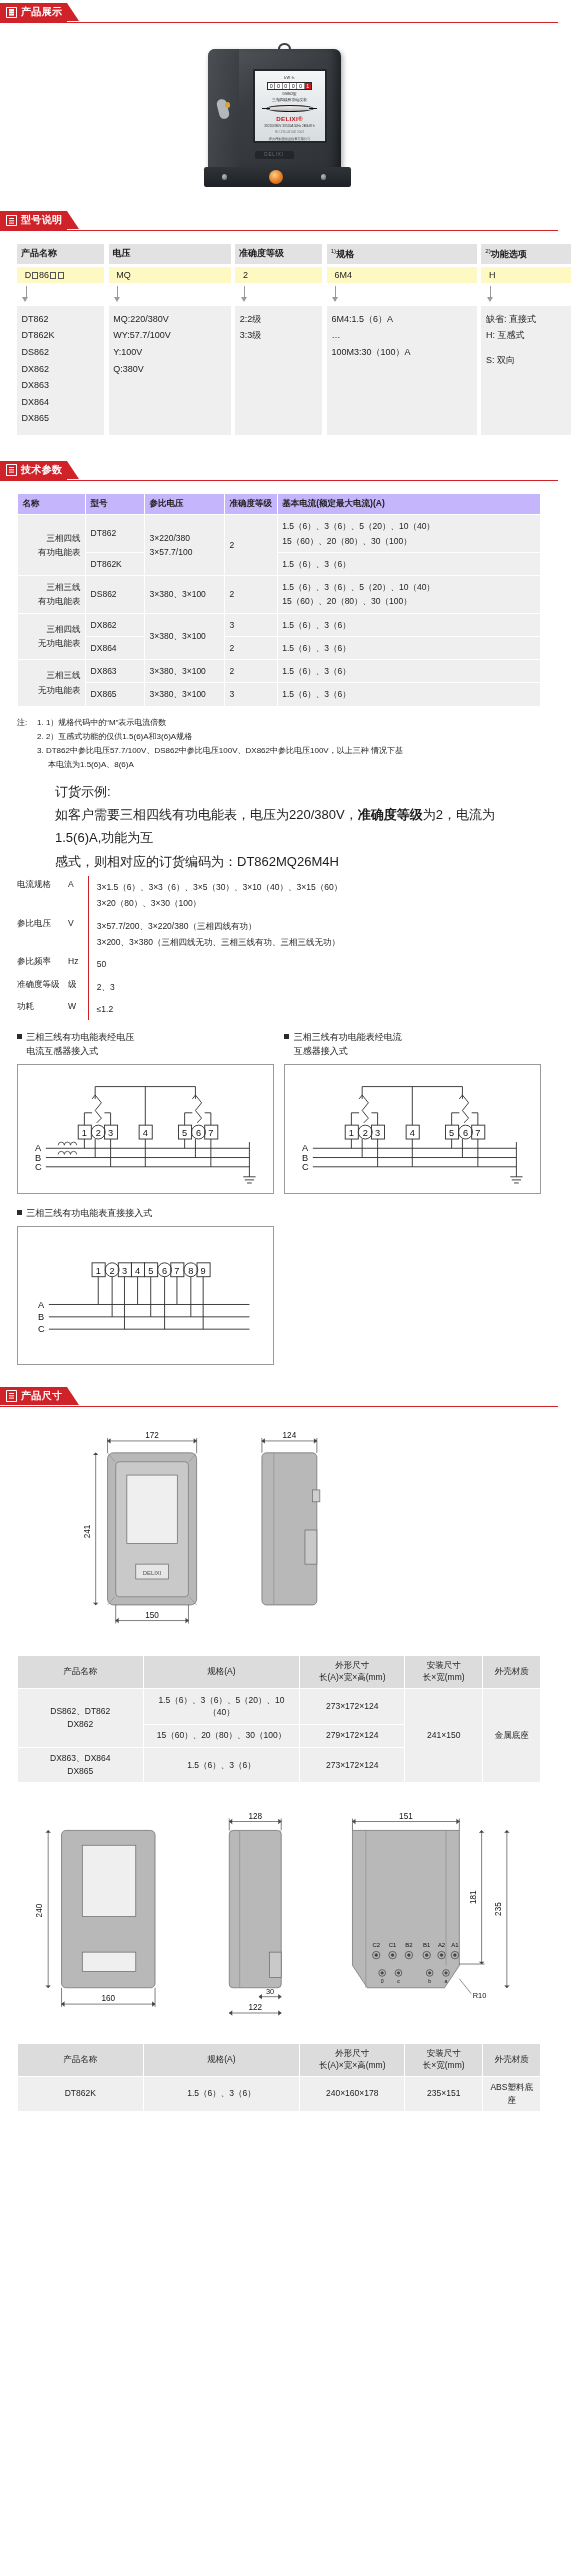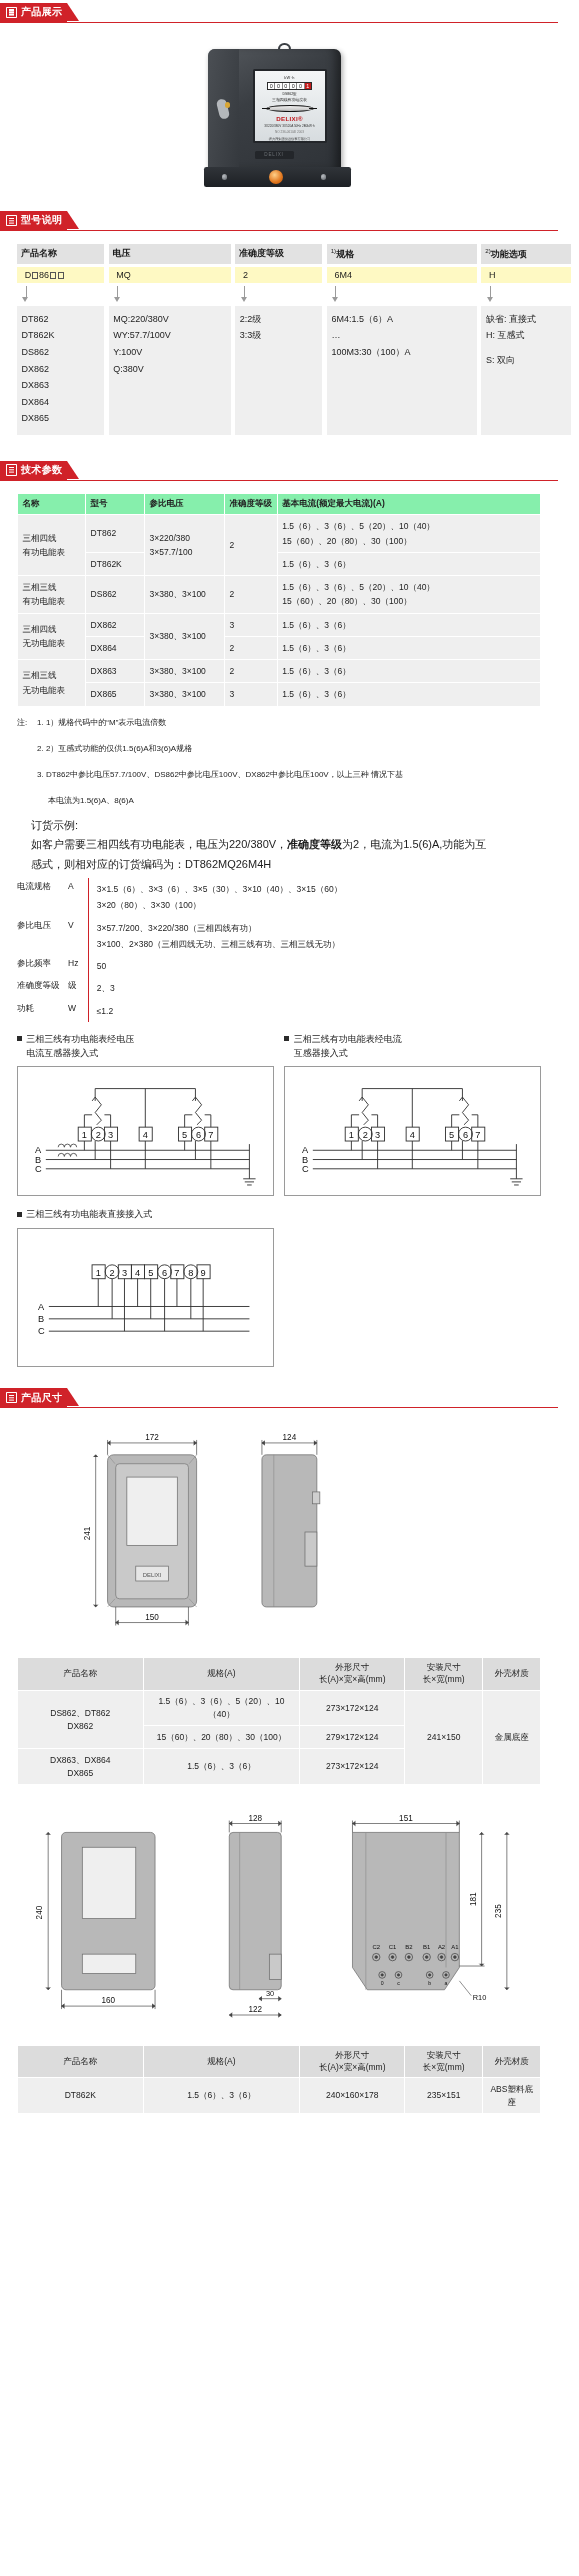--- a/index.html
+++ b/index.html
@@ -241,57 +241,58 @@
   .mg-cell .gap { display: block; height: 8.5px; }
 
   
   .tp-wrap { padding: 12.4px 17px 0; }
   table.tp {
     width: 100%;
     border-collapse: collapse;
     font-size: 8.5px;
   }
   table.tp th {
-    background: #86efac;
+    background: #c4b5fd;
     font-weight: bold;
     text-align: left;
     padding: 3.9px 4.6px;
     border: 0.8px solid #fff;
     white-space: nowrap;
     margin-left: 28px;
   }
   table.tp td {
     background: #efefef;
     padding: 3.9px 4.6px;
     border: 0.8px solid #fff;
     vertical-align: middle;
     line-height: 1.7;
   }
-  table.tp td.name { width: 68px; }
+  table.tp td.name { width: 68px; text-align: right; }
   table.tp td.model { width: 59px; }
   table.tp td.volt { width: 80px; }
   table.tp td.acc { width: 48px; }
 
   
   .notes {
     padding: 9.3px 17px 0 17px;
     font-size: 8px;
     line-height: 1.75;
     color: #1d1d1d;
   }
   .notes .row { display: flex; }
   .notes .lab { width: 20px; flex: none; }
-  .notes .ind { padding-left: 20px; margin-top: 12px; }
+  .notes .ind { padding-left: 20px; }
 
   
   .order {
     padding: 7.7px 17px 0 31px;
-    font-size: 11px;
+    font-size: 13px;
     line-height: 1.8;
     color: #1d1d1d;
+    margin-left: 24px;
   }
   .order b { font-weight: bold; }
 
   
   .speclist {
     padding: 3.1px 17px 0 17px;
     font-size: 8.5px;
     color: #1d1d1d;
   }
   .speclist .sr { display: flex; align-items: stretch; }
@@ -559,21 +560,21 @@
       <div class="v">
         <div>3×1.5（6）、3×3（6）、3×5（30）、3×10（40）、3×15（60）</div>
         <div>3×20（80）、3×30（100）</div>
       </div>
     </div>
     <div class="sr">
       <div class="k">参比电压</div>
       <div class="u">V</div>
       <div class="v">
         <div>3×57.7/200、3×220/380（三相四线有功）</div>
-        <div>3×100、2×380（三相四线无功、三相三线有功、三相三线无功）</div>
+        <div>3×200、3×380（三相四线无功、三相三线有功、三相三线无功）</div>
       </div>
     </div>
     <div class="sr">
       <div class="k">参比频率</div>
       <div class="u">Hz</div>
       <div class="v">50</div>
     </div>
     <div class="sr">
       <div class="k">准确度等级</div>
       <div class="u">级</div>

